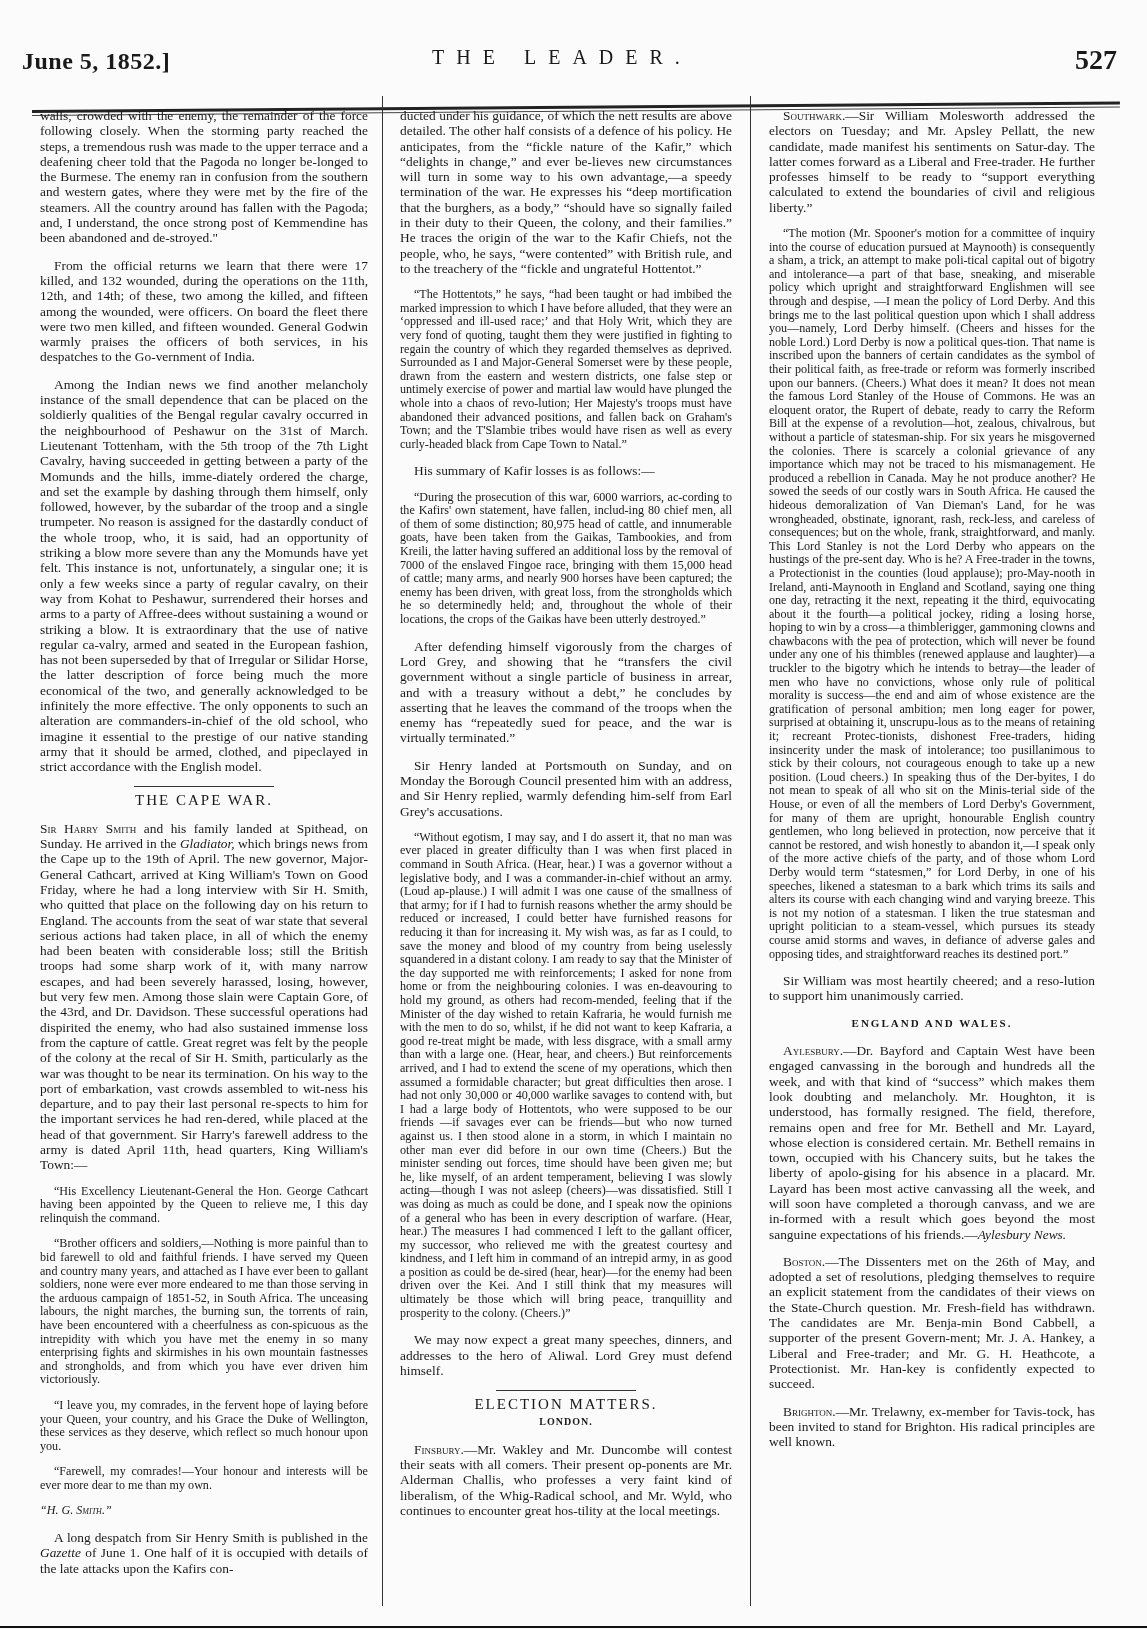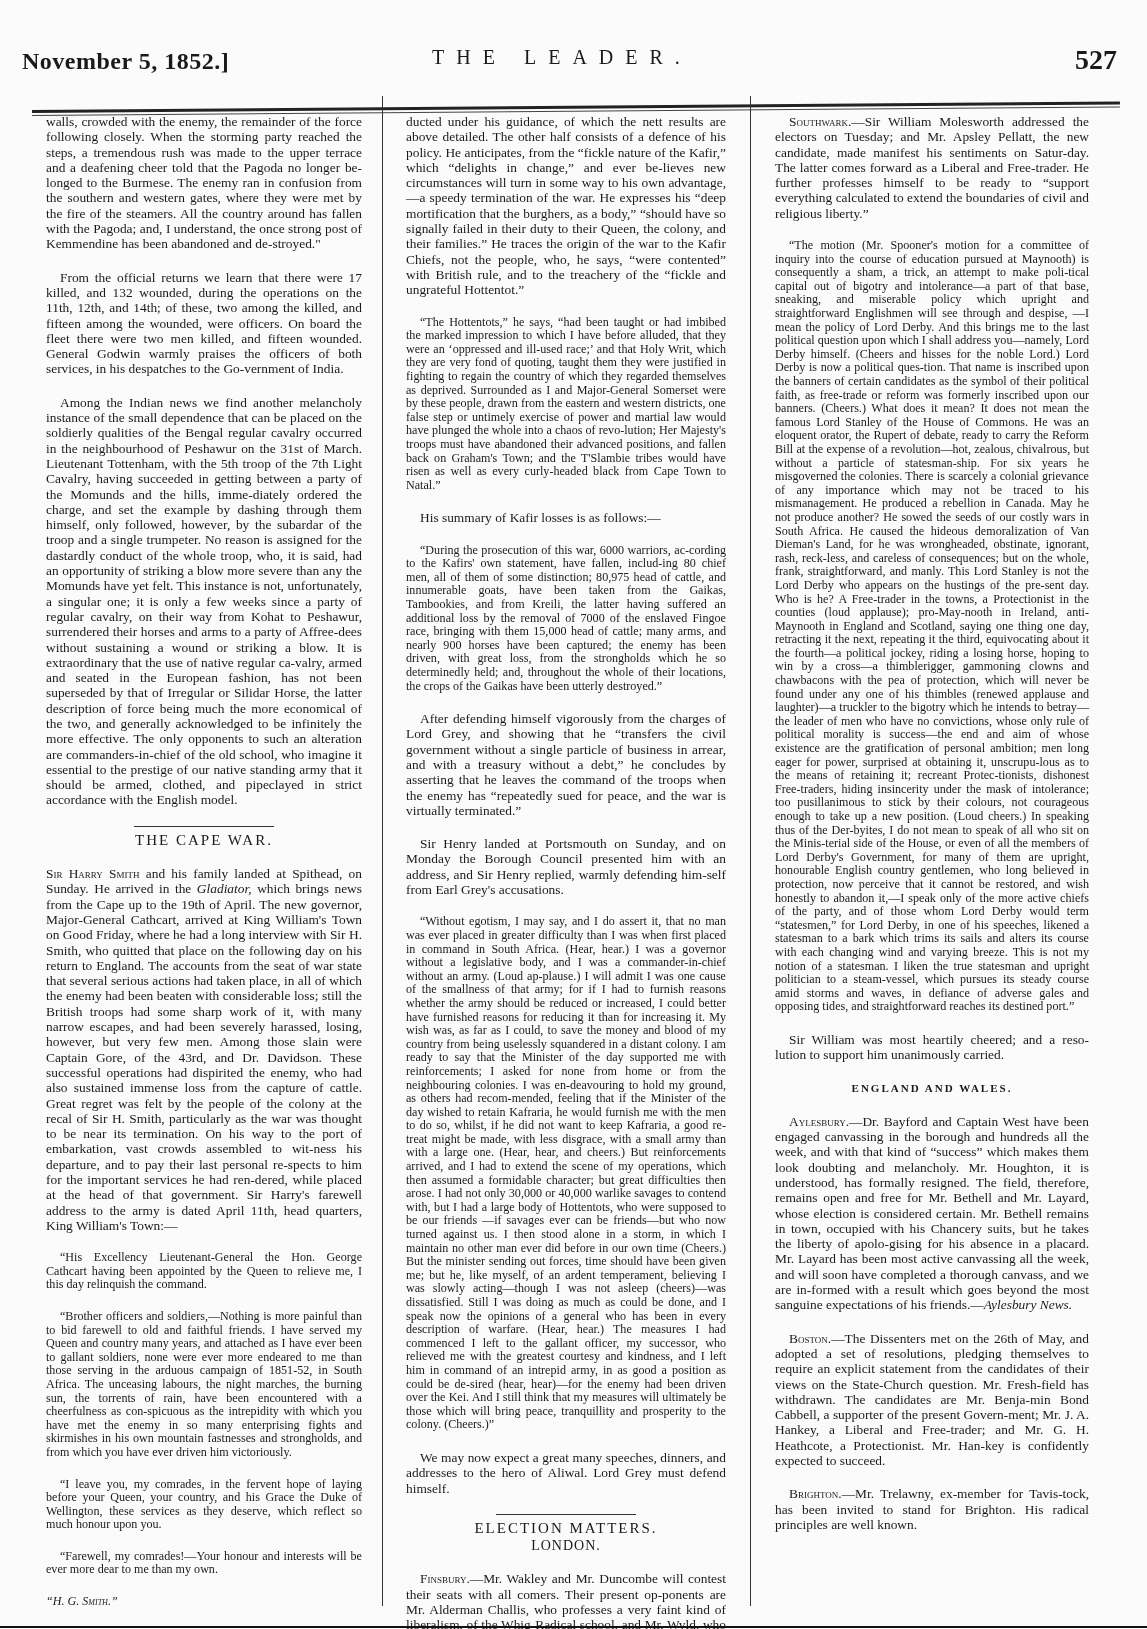--- a/index.html
+++ b/index.html
@@ -32,46 +32,46 @@
   .mast-rule2 {
     position: absolute; left: 10px; top: 75px; width: 1088px; height: 0;
     border-top: 1px solid #444; transform: rotate(-0.45deg); transform-origin: left;
   }
   .col {
     position: absolute; top: 96px;
     font-family: "Liberation Serif", serif;
     font-size: 13.4px; line-height: 15.3px; text-align: justify;
     hyphens: manual;
   }
-  .col p { margin: 18px; text-indent: 14px; }
+  .col p { margin: 12px; text-indent: 14px; }
   .col p.noindent { text-indent: 0; }
   .col p.quote { font-size: 12.1px; line-height: 13.6px; }
   .col p.sig { padding-right: 18px; text-indent: 0; font-style: italic; }
   .col p.gap { margin-top: 4px; }
   #col-1 { left: 28px; width: 352px; }
   #col-2 { left: 388px; width: 356px; }
   #col-3 { left: 757px; width: 350px; }
   .col-divider { position: absolute; width: 0; border-left: 1px solid #333; }
   .section-rule { width: 140px; margin: 6px auto 6px; border-top: 1px solid #333; }
   .section-head {
     text-align: center; font-size: 15px; letter-spacing: 2px; margin: 2px 0 2px;
   }
   .sub-head {
     text-align: center; font-size: 11px; letter-spacing: 2px; font-weight: bold; margin: 6px 0 4px;
   }
-  .sub-head-sm { text-align: center; font-size: 14px; letter-spacing: 1px; margin: 0 0 2px; font-weight: normal; }
+  .sub-head-sm { text-align: center; font-size: 10px; letter-spacing: 1px; margin: 0 0 2px; font-weight: bold; }
   .sc { font-variant: small-caps; }
   em { font-style: italic; }
   .bottom-rule { position: absolute; left: 0; top: 1626px; width: 1147px; border-top: 2px solid #111; }
 </style>
 </head>
 <body>
 
 <div class="masthead">
-  <div class="mast-date">November 5, 1852.]</div>
+  <div class="mast-date">June 5, 1852.]</div>
   <div class="mast-title">THE LEADER.</div>
   <div class="mast-page">527</div>
   <div class="mast-rule"></div>
   <div class="mast-rule2"></div>
 </div>
 
 <div class="col-divider" style="left:382px; top:96px; height:1510px;"></div>
 <div class="col-divider" style="left:750px; top:96px; height:1510px;"></div>
 
 <div class="col" id="col-1">

